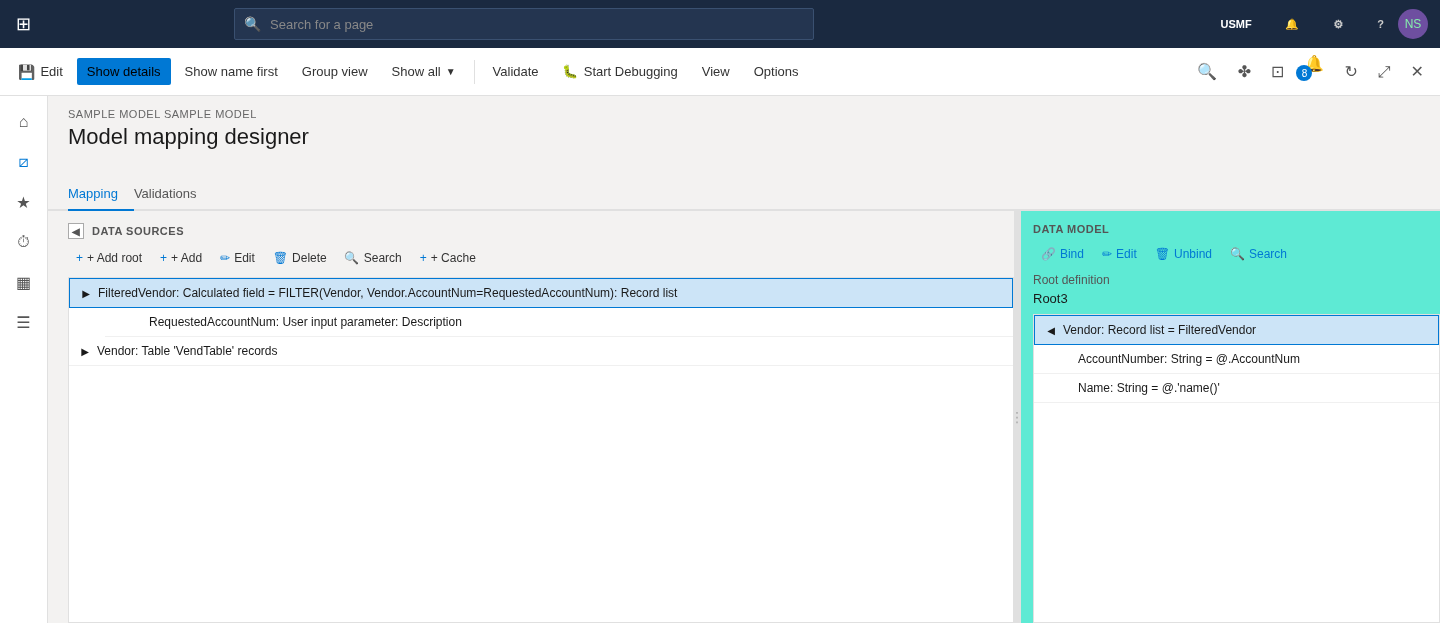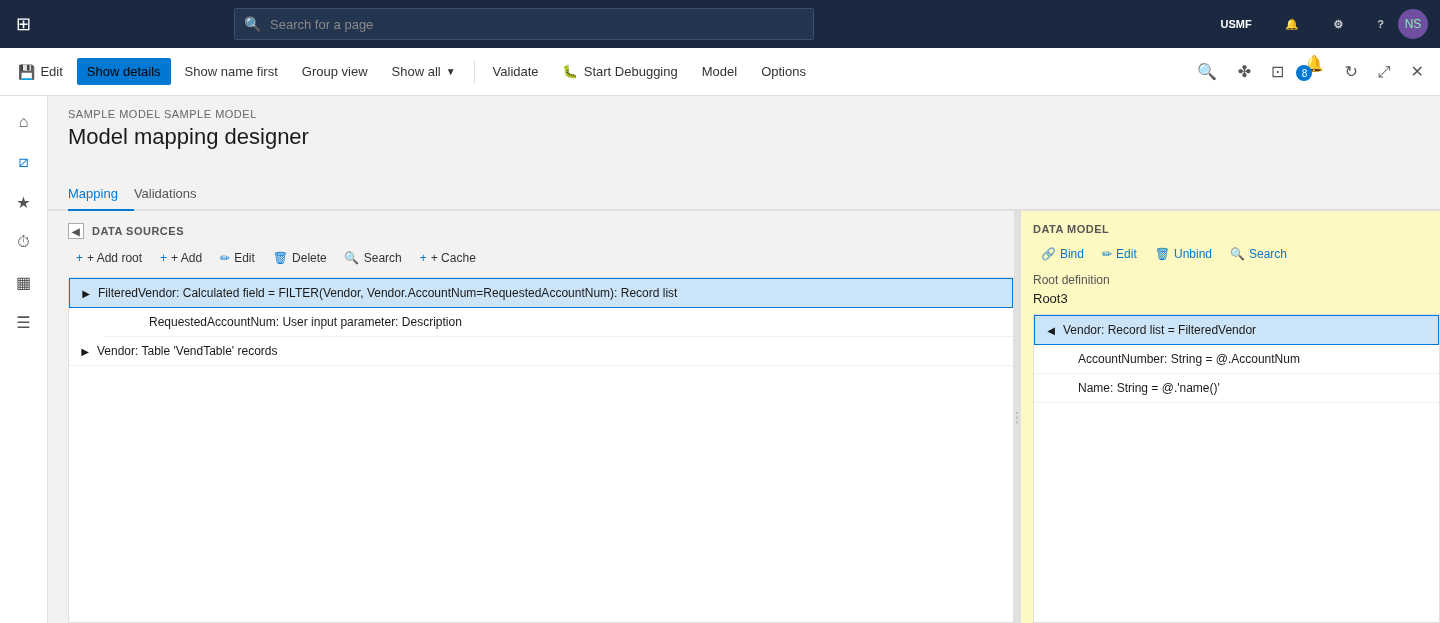--- a/index.html
+++ b/index.html
@@ -251,21 +251,21 @@
     }
     .resize-handle::after {
       content: '⋮';
       color: #aaa;
       font-size: 14px;
     }
 
     
     .data-model-panel {
       width: 420px;
-      background: #fef9c3;
+      background: #5eead4;
       display: flex;
       flex-direction: column;
       padding: 12px 0 0 12px;
       border-left: 1px solid #e0e0e0;
     }
 
     .data-model-tree-container {
       flex: 1;
       overflow-y: auto;
       background: #fff;
@@ -364,21 +364,21 @@
   </button>
   <div class="toolbar-divider"></div>
   <button class="toolbar-btn">
     <span>Validate</span>
   </button>
   <button class="toolbar-btn">
     <span style="color:#888;">🐛</span>
     <span>Start Debugging</span>
   </button>
   <button class="toolbar-btn">
-    <span>Model</span>
+    <span>View</span>
   </button>
   <button class="toolbar-btn">
     <span>Options</span>
   </button>
   <div class="toolbar-spacer"></div>
   <button class="toolbar-icon-btn">🔍</button>
   <button class="toolbar-icon-btn">✤</button>
   <button class="toolbar-icon-btn">⊡</button>
   <button class="toolbar-icon-btn" style="position:relative;">
     🔔

